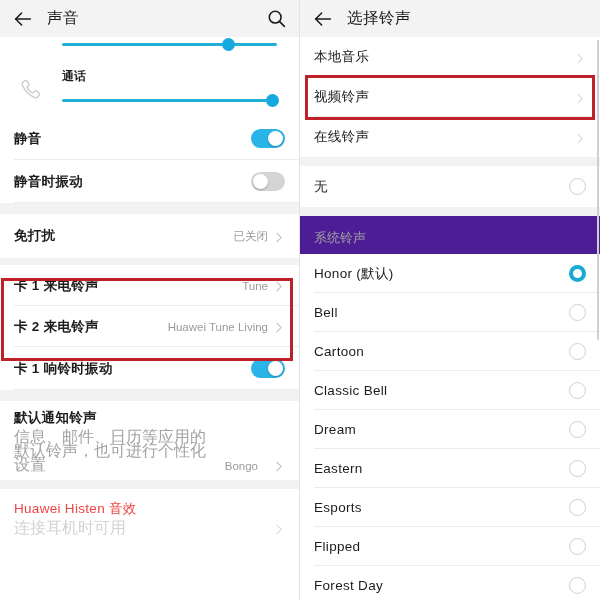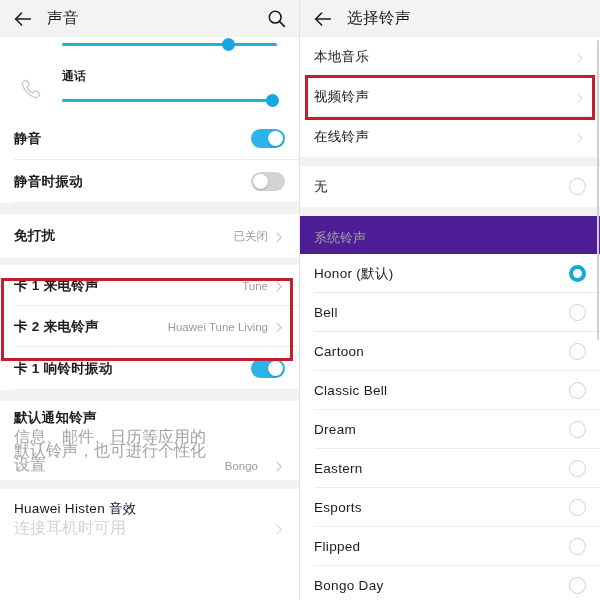--- a/index.html
+++ b/index.html
@@ -66,21 +66,21 @@
     position: absolute; top: 2px; width: 15px; height: 15px; border-radius: 50%;
     background: #fff; box-shadow: 0 1px 2px rgba(0,0,0,.25);
   }
   .toggle.on .knob { right: 2px; }
   .toggle.off .knob { left: 2px; }
 
   
   .row.two-line { min-height: 62px; align-items: flex-end; padding-top: 8px; padding-bottom: 8px; gap: 10px; }
   .row-textwrap { display: flex; flex-direction: column; max-width: 205px; }
   .row-sub { font-size: 16px; color: #a3a3a3; line-height: 14px; margin-top: 3px; }
-  .row.disabled .row-label { color: #0f172a; font-weight: 400; }
+  .row.disabled .row-label { color: #ef4444; font-weight: 400; }
   .row.disabled .row-sub { color: #d3d3d3; }
 
   
   .section-head {
     padding: 13px 14px 7px; font-size: 13px; color: #a0a0a0; background: #4c1d95; font-family: Liberation Mono, monospace;
   }
   .radio { margin-left: auto; width: 17px; height: 17px; border-radius: 50%; flex: 0 0 auto; }
   .radio.off { border: 1.5px solid #cfcfcf; background: #fff; }
   .radio.on { border: 4.5px solid #16aad4; background: #fff; }
 
@@ -324,21 +324,21 @@
         <span class="row-label thin">Esports</span>
         <span class="radio off"></span>
         <span class="divider"></span>
       </div>
       <div class="row" style="min-height:39px">
         <span class="row-label thin">Flipped</span>
         <span class="radio off"></span>
         <span class="divider"></span>
       </div>
       <div class="row" style="min-height:39px">
-        <span class="row-label thin">Bongo Day</span>
+        <span class="row-label thin">Forest Day</span>
         <span class="radio off"></span>
       </div>
     </div>
 
     <div class="scrollbar" style="top:40px; height:300px;"></div>
 
     <div class="hl" style="left:5px; top:75px; width:290px; height:45px;"></div>
   </div>
 
 </div>

